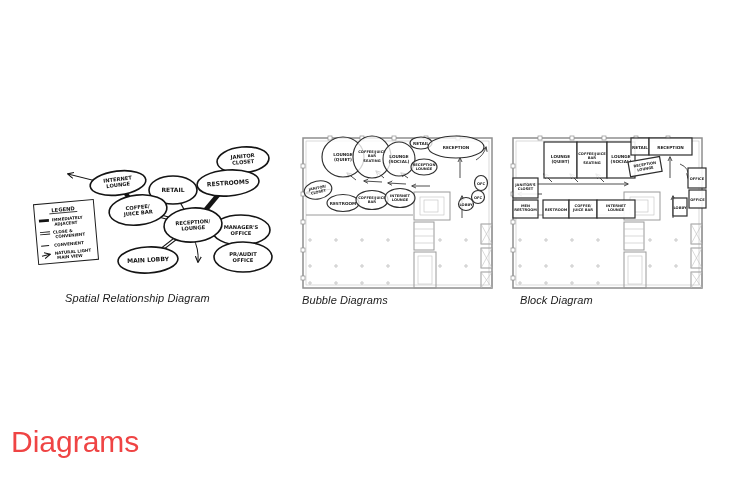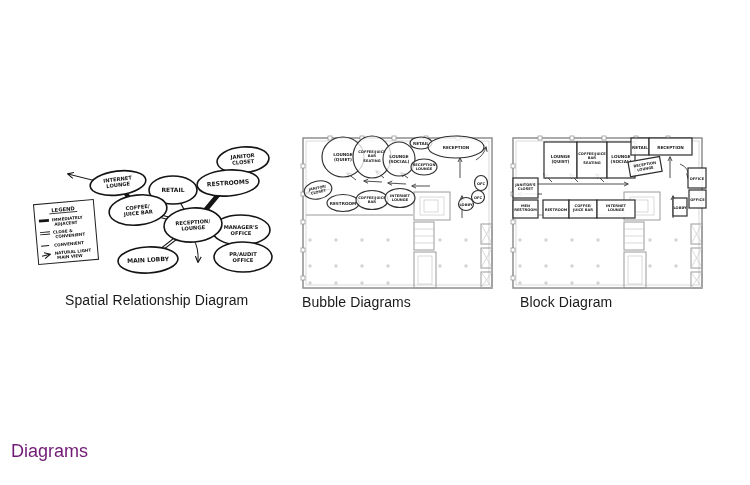--- a/index.html
+++ b/index.html
@@ -1,21 +1,21 @@
 <!DOCTYPE html>
 <html><head>
 <meta charset="utf-8">
 <style>
   html,body { margin:0; padding:0; background:#e8e8e8; }
   .slide {
     position:relative; width:750px; height:485px; background:#ffffff;
     overflow:hidden; font-family:"Liberation Sans", sans-serif;
   }
-  .caption { position:absolute; font-size:14px; color:#1a1a1a; letter-spacing:.1px; }
-  .deck-title { position:absolute; left:11px; top:441px; font-size:18px; color:#701a75; }
+  .caption { position:absolute; font-size:11px; color:#1a1a1a; letter-spacing:.1px;font-style:italic; }
+  .deck-title { position:absolute; left:11px; top:425px; font-size:30px; color:#ef4444; }
   .diag { position:absolute; }
 
   
   svg text { font-family:"DejaVu Sans", sans-serif; fill:#141414; }
   .hw6  { font-size:6px;  font-weight:700; text-anchor:middle; }
   .hw5  { font-size:5.2px; font-weight:700; text-anchor:middle; }
   .lg   { font-size:4.1px; font-weight:700; text-anchor:start; }
   .sk   { fill:#ffffff; stroke:#141414; stroke-width:1.6; stroke-linejoin:round; }
   .edge { stroke:#141414; fill:none; }
 

